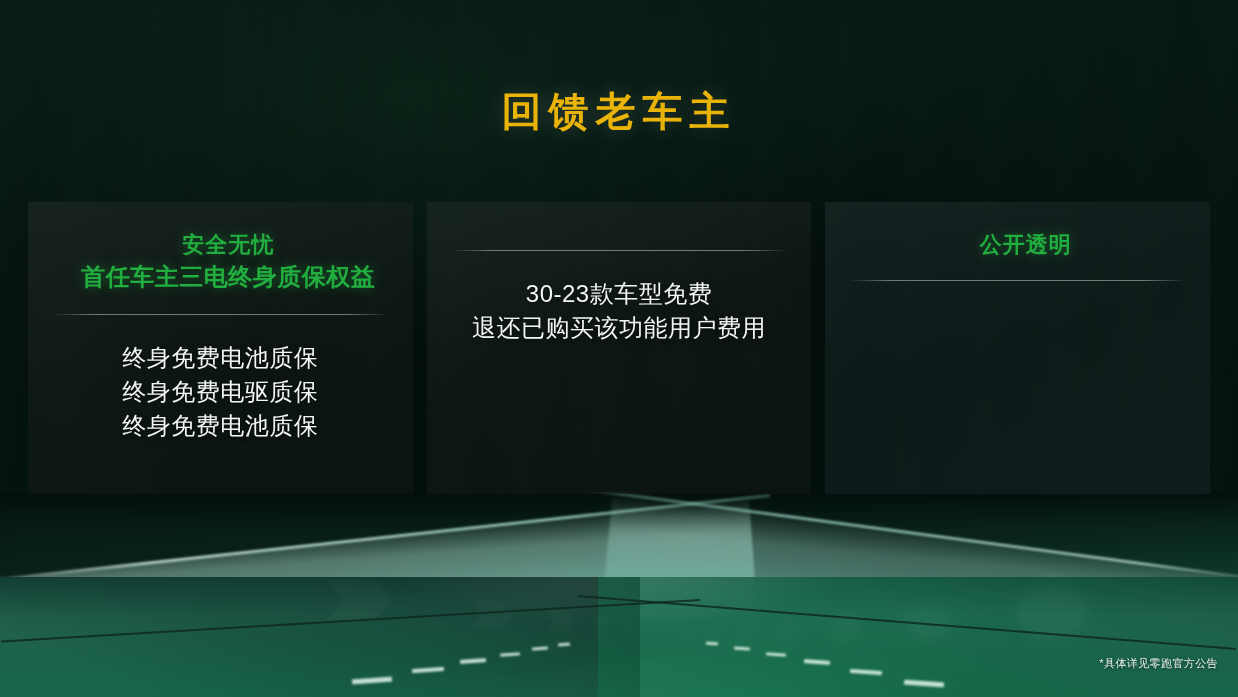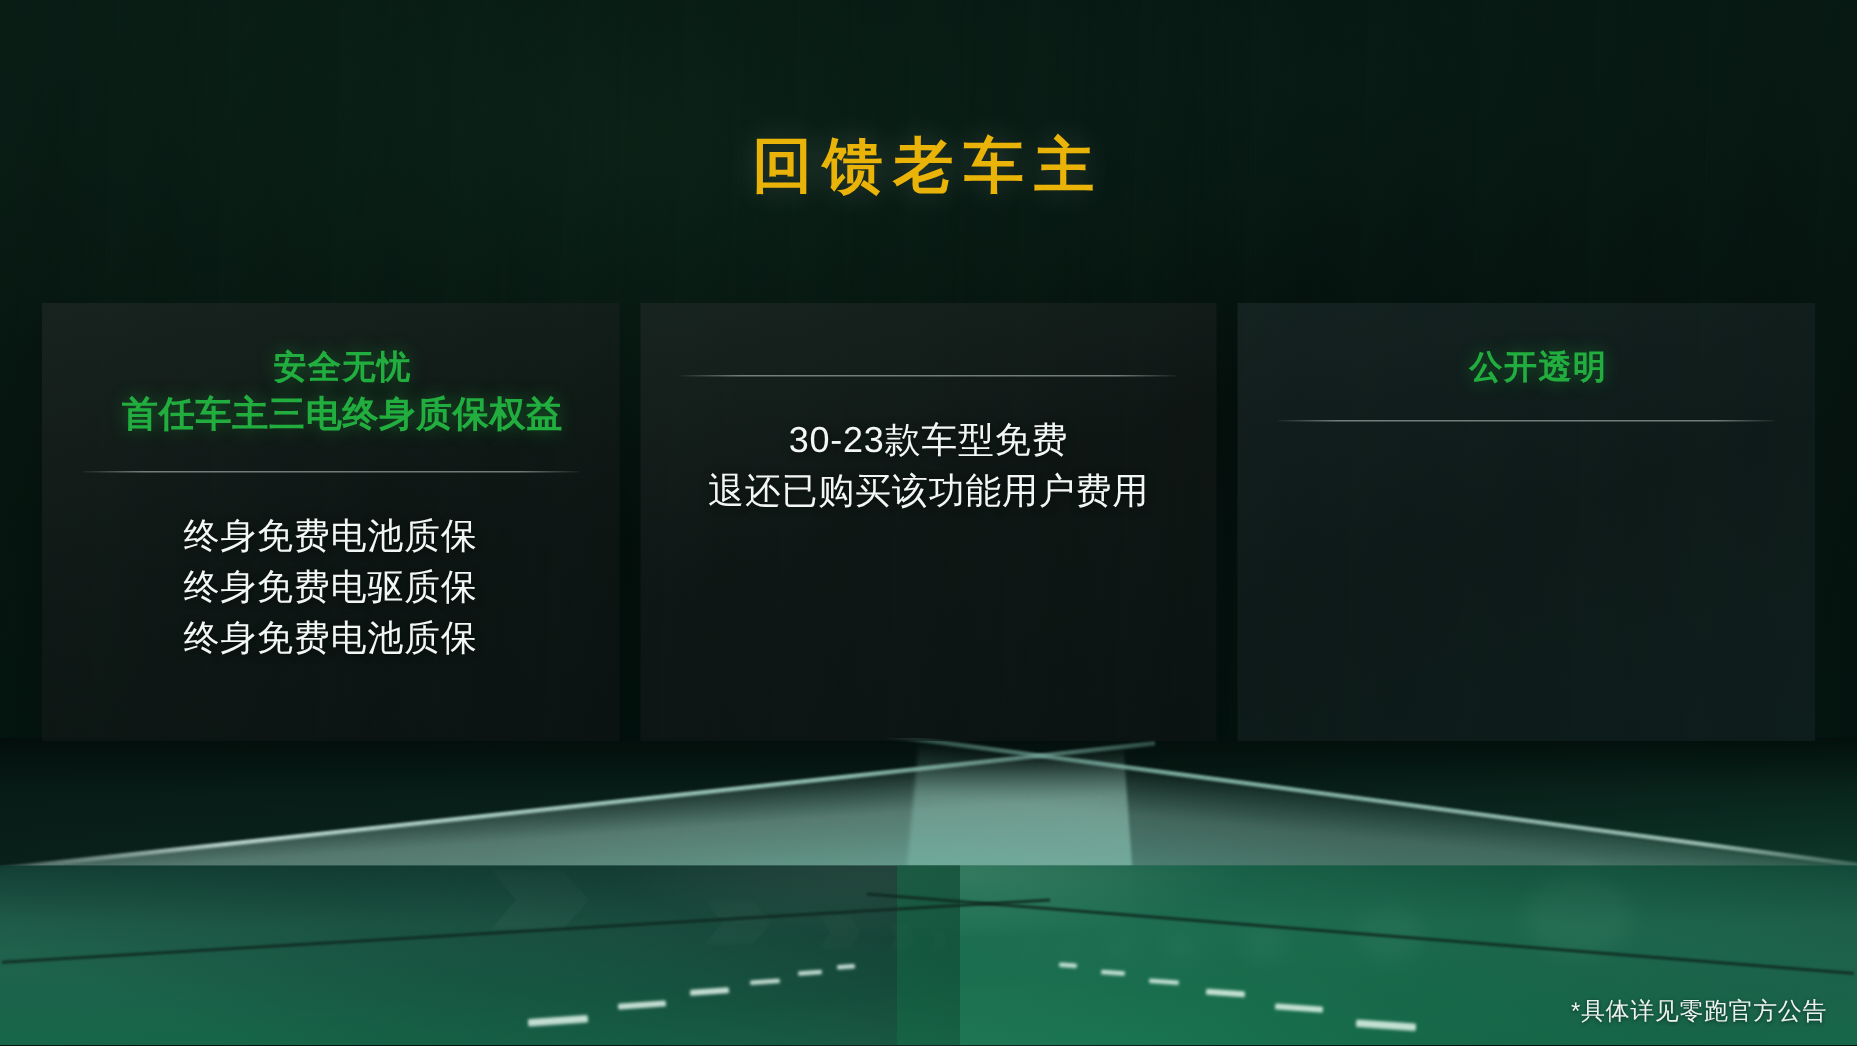--- a/index.html
+++ b/index.html
@@ -157,22 +157,22 @@
     margin-top:26px;
     text-align:center;
     color:#f2f6f5;
     font-size:24px; font-weight:400; line-height:34px; letter-spacing:0.5px;
     text-shadow:0 1px 6px rgba(0,0,0,0.55);
   }
   .card-body div { white-space:nowrap; }
 
   
   .footnote {
-    position:absolute; right:20px; bottom:12px;
-    color:#ffffff; font-size:16px; letter-spacing:0.4px;
+    position:absolute; right:20px; bottom:26px;
+    color:#ffffff; font-size:11px; letter-spacing:0.4px;
     opacity:.92;
     text-shadow:0 1px 3px rgba(0,0,0,0.6);
   }
 </style>
 </head>
 <body>
 
 <div id="slide">
 
   <div class="bg-dark"></div>

